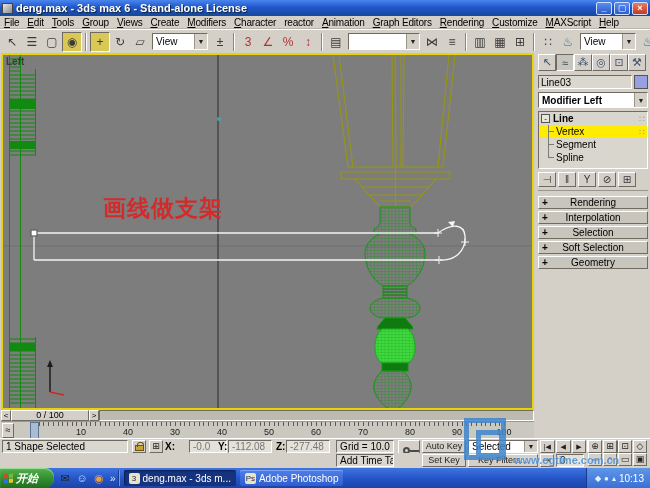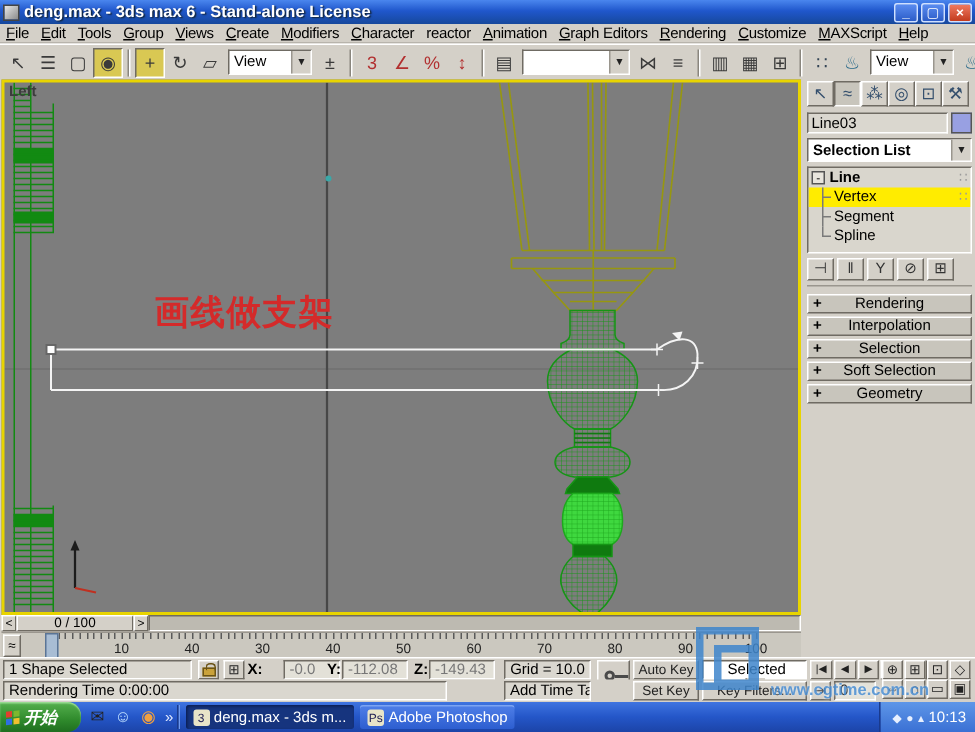--- a/index.html
+++ b/index.html
@@ -100,21 +100,21 @@
     line-height:11px; color:#000; overflow:hidden; white-space:nowrap; }
   .coordfield { background:#e3e1d8; color:#777; text-align:left; }
   .minibtn { border:1px solid; border-color:#fff #6f6b63 #6f6b63 #fff; background:#d4d0c8; text-align:center;
     line-height:11px; font-size:9px; color:#222; overflow:hidden; white-space:nowrap; }
   .axis-label { font-weight:bold; line-height:13px; }
   .lock-icon { position:absolute; left:2px; top:4px; width:9px; height:6px; background:#caa23a; border:1px solid #6b5417; }
   .lock-icon::before { content:""; position:absolute; left:1px; top:-4px; width:5px; height:4px;
     border:1px solid #6b5417; border-bottom:none; border-radius:3px 3px 0 0; }
   .key-icon { position:absolute; left:4px; top:6px; width:7px; height:7px; border:2px solid #4a4a4a; border-radius:50%; }
   .key-icon::after { content:""; position:absolute; left:5px; top:1px; width:9px; height:2px; background:#4a4a4a; }
-  .dd { background:#fff; border:1px solid; border-color:#6f6b63 #fff #fff #6f6b63; display:flex; align-items:center;flex-direction:column; }
+  .dd { background:#fff; border:1px solid; border-color:#6f6b63 #fff #fff #6f6b63; display:flex; align-items:center; }
   .dd .dd-val { flex:1; font-size:10px; padding-left:3px; }
 
   
   .xptaskbar { position:absolute; left:0; top:468px; width:650px; height:20px;
     background:linear-gradient(180deg,#3f74e0 0%,#2456c8 50%,#1c44a8 100%); display:flex; align-items:center; }
   .startbtn { width:54px; height:20px; border-radius:0 9px 9px 0;
     background:linear-gradient(180deg,#55b04e 0%,#2f8a2c 60%,#1f6e1f 100%);
     color:#fff; font-weight:bold; font-style:italic; font-size:11px; display:flex; align-items:center; gap:3px;
     padding-left:4px; box-shadow:inset 0 1px 1px #9fe09a; }
   .flag { display:grid; grid-template-columns:4px 4px; grid-template-rows:4px 4px; gap:1px; transform:skewY(-6deg); }
@@ -330,21 +330,21 @@
       <span class="cp-tab">⁂</span>
       <span class="cp-tab">◎</span>
       <span class="cp-tab">⊡</span>
       <span class="cp-tab">⚒</span>
     </div>
   <div class="cp-name-row">
     <div class="name-field">Line03</div>
     <span class="color-swatch"></span>
   </div>
   <div class="modlist">
-    <span>Selection List</span>
+    <span>Modifier Left</span>
     <span class="dd-arrow">▼</span>
   </div>
   <div class="stackbox" id="stackbox">
       <div class="stack-row">
         <span class="expand-box">-</span>
         <span class="stack-label" style="font-weight: bold;">Line</span>
         <span class="subdots">∷</span>
       </div>
       <div class="stack-row selected">
         <span class="tree"></span>
@@ -519,21 +519,21 @@
   <span class="abs fieldbox" style="left:2px;width:126px;">1 Shape Selected</span>
   <span class="abs minibtn" style="left:132px;width:14px;">
       <span class="lock-icon"></span>
     </span>
   <span class="abs minibtn" style="left:149px;width:14px;">⊞</span>
   <span class="abs axis-label" style="left:165px;">X:</span>
   <span class="abs fieldbox coordfield" style="left:189px;width:38px;">-0.0</span>
   <span class="abs axis-label" style="left:218px;">Y:</span>
   <span class="abs fieldbox coordfield" style="left:228px;width:44px;">-112.08</span>
   <span class="abs axis-label" style="left:276px;">Z:</span>
-  <span class="abs fieldbox coordfield" style="left:286px;width:44px;">-149.43</span>
+  <span class="abs fieldbox coordfield" style="left:286px;width:44px;">-277.48</span>
   <span class="abs fieldbox" style="left:336px;width:58px;text-align:center;">Grid = 10.0</span>
   <span class="abs minibtn" style="left:398px;width:22px;height:28px;">
       <span class="key-icon"></span>
     </span>
   <span class="abs minibtn" style="left:422px;width:44px;">Auto Key</span>
   <span class="abs dd" style="left:468px;width:70px;">
     <span class="dd-val">Selected</span>
     <span class="dd-arrow">▼</span>
   </span>
   <span id="playback" class="abs" style="left:540px;width:78px;display:flex;gap:1px;">
@@ -545,21 +545,20 @@
     </span>
   <span id="nav1" class="abs" style="left:588px;top:1px;width:62px;display:flex;gap:1px;left:588px;">
       <span class="minibtn" style="width: 14px; height: 13px; font-size: 9px; line-height: 11px;">⊕</span>
       <span class="minibtn" style="width: 14px; height: 13px; font-size: 9px; line-height: 11px;">⊞</span>
       <span class="minibtn" style="width: 14px; height: 13px; font-size: 9px; line-height: 11px;">⊡</span>
       <span class="minibtn" style="width: 14px; height: 13px; font-size: 9px; line-height: 11px;">◇</span>
     </span>
 </div>
 
 <div class="statusrow" id="srow2">
-  <span class="abs fieldbox" style="left:2px;width:296px;">Rendering Time  0:00:00</span>
   <span class="abs fieldbox" style="left:336px;width:58px;text-align:center;">Add Time Tag</span>
   <span class="abs minibtn" style="left:422px;width:44px;">Set Key</span>
   <span class="abs minibtn" style="left:468px;width:70px;">Key Filters...</span>
   <span class="abs minibtn" style="left:540px;width:14px;">⇥</span>
   <span class="abs fieldbox" style="left:556px;width:28px;background:#e3e1d8;">0</span>
   <span id="nav2" class="abs" style="left:588px;top:0;width:62px;display:flex;gap:1px;">
       <span class="minibtn" style="width: 14px; height: 13px; font-size: 9px; line-height: 11px;">⇔</span>
       <span class="minibtn" style="width: 14px; height: 13px; font-size: 9px; line-height: 11px;">∩</span>
       <span class="minibtn" style="width: 14px; height: 13px; font-size: 9px; line-height: 11px;">▭</span>
       <span class="minibtn" style="width: 14px; height: 13px; font-size: 9px; line-height: 11px;">▣</span>

